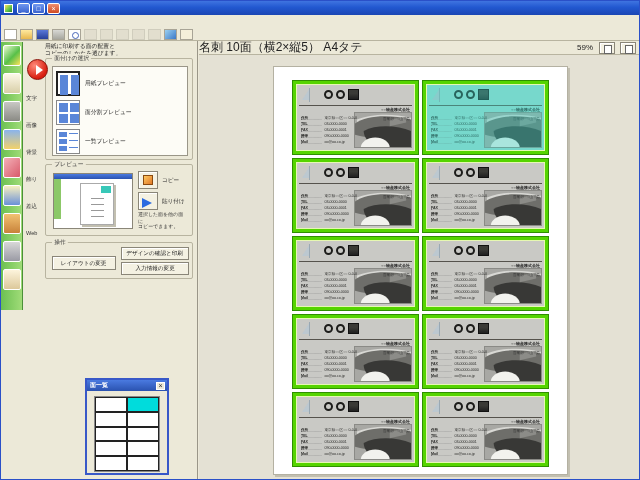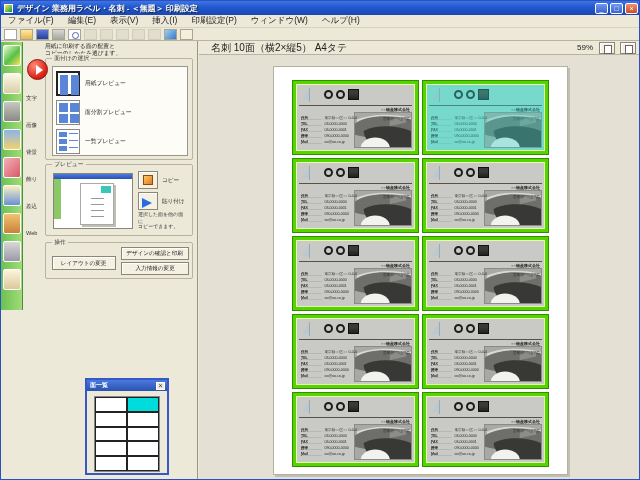--- a/index.html
+++ b/index.html
@@ -89,21 +89,21 @@
   .mw-title{position:absolute;left:0;top:0;width:100%;height:11px;background:linear-gradient(180deg,#4a7ae0,#2a52b0);display:flex;align-items:center;}
   .mw-title .t{color:#fff;font-size:8px;transform:scale(.75);transform-origin:0 50%;font-weight:bold;flex:1;margin-left:3px;white-space:nowrap;}
   .mw-close{width:9px;height:8px;margin-right:2px;background:#ece9d8;border:1px solid #fff;color:#333;font-size:7px;line-height:6px;text-align:center;}
   .mw-grid{position:absolute;left:7px;top:16px;width:66px;height:76px;background:#fff;border:1px solid #888;
     display:grid;grid-template-columns:1fr 1fr;grid-template-rows:repeat(5,1fr);}
   .mw-cell{border:1px solid #222;background:#fff;}
   .mw-cell.sel{background:#00dcdc;}
 
   
   .mainhdr{position:absolute;left:198px;top:40px;width:442px;height:14px;background:#ece9d8;border-bottom:1px solid #b8b4a0;display:flex;align-items:center;}
-  .sheetlabel{font-size:10px;color:#222;margin-left:12px;white-space:nowrap;flex:1;}
+  .sheetlabel{font-size:12px;color:#222;margin-left:0;white-space:nowrap;flex:1;}
   .zoomval{font-size:8px;color:#222;margin-right:6px;}
   .zbtn{width:16px;height:12px;border:1px solid #8a8678;background:#f4f1e2;box-shadow:inset 1px 1px 0 #fff;position:relative;margin-right:5px;}
   .zbtn::after{content:"";position:absolute;left:4px;top:2px;width:6px;height:7px;background:#fff;border:1px solid #666;}
 
   .canvas{position:absolute;left:198px;top:54px;width:442px;height:426px;background:#e4e1d4;overflow:hidden;}
   .page{position:absolute;left:74px;top:11px;width:295px;height:409px;background:#fff;border:1px solid #b4b1a2;box-shadow:2px 2px 0 #c2bfb0;}
 
   
   .card{position:absolute;width:127px;height:75px;background:#55d400;border:1px solid #2f8f00;padding:3px;}
   .face{position:relative;width:100%;height:100%;background:#c9c9c5;border:1px solid #e6f8b2;overflow:hidden;}
@@ -123,37 +123,27 @@
   .irow b{width:46px;font-weight:bold;border-bottom:1px dotted #777;margin-right:6px;}
   .photo{position:absolute;right:2px;bottom:2px;width:58px;height:36px;z-index:1;border:1px solid #8a8a86;}
 </style>
 </head>
 <body>
 
 <div id="window">
 
   <div class="titlebar">
     <div class="app-ico"></div>
-    <div class="titletext">デザイン 業務用ラベル・名刺 - ＜無題＞ 印刷設定</div>
     <div class="winbtns">
       <div class="wb">_</div>
       <div class="wb">□</div>
       <div class="wb close">×</div>
     </div>
   </div>
 
-  <div class="menubar" id="menubar">
-      <span class="menuitem">ファイル(F)</span>
-      <span class="menuitem">編集(E)</span>
-      <span class="menuitem">表示(V)</span>
-      <span class="menuitem">挿入(I)</span>
-      <span class="menuitem">印刷設定(P)</span>
-      <span class="menuitem">ウィンドウ(W)</span>
-      <span class="menuitem">ヘルプ(H)</span>
-    </div>
 
   <div class="toolbar" id="toolbar">
       <div class="tbi ic-new"></div>
       <div class="tbi ic-open"></div>
       <div class="tbi ic-save"></div>
       <div class="tbi ic-print"></div>
       <div class="tbi ic-print-preview"></div>
       <div class="tbi ic-cut off"></div>
       <div class="tbi ic-copy off"></div>
       <div class="tbi ic-paste off"></div>

